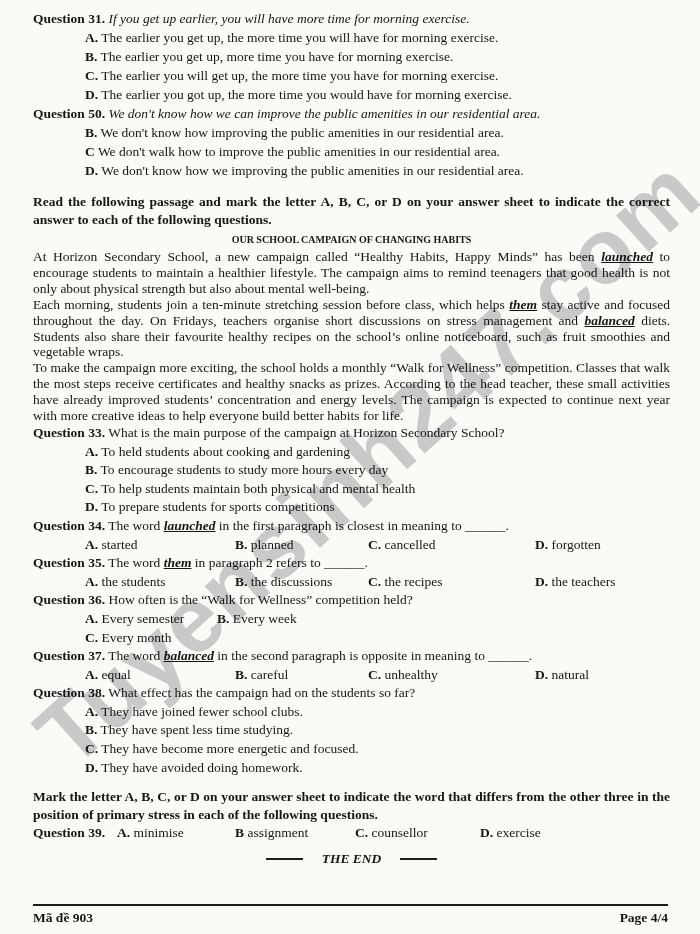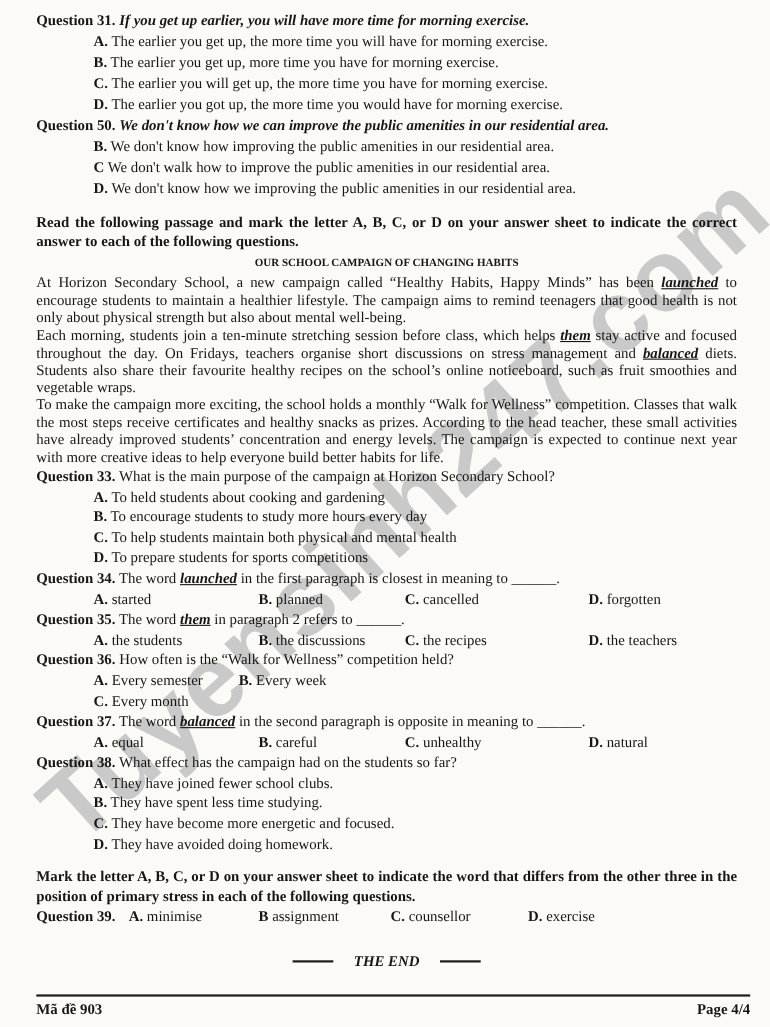--- a/index.html
+++ b/index.html
@@ -12,38 +12,38 @@
   }
   .watermark{
     position:absolute;left:368px;top:462px;z-index:0;
     transform:translate(-50%,-50%) rotate(-42deg);
     font-family:"Liberation Sans","DejaVu Sans",sans-serif;
     font-weight:bold;font-size:92px;letter-spacing:2px;
     color:#c9c9c9;white-space:nowrap;user-select:none;
   }
   .page{position:relative;z-index:1;padding:9px 30px 0 33px}
   b{font-weight:bold}
-  .bi{font-weight:bold;font-style:italic}
+  .bi{font-weight:normal;font-style:italic}
   .kw{font-weight:bold;font-style:italic;text-decoration:underline}
   .qline{line-height:19px}
   .opt{padding-left:52px;line-height:19px}
   .qv .qline,.qv .opt{line-height:18.6px}
   .instr{font-weight:bold;line-height:18px;text-align:justify;margin-top:13px}
   .ptitle{font-weight:bold;text-align:center;line-height:18px;font-size:10px;margin-top:2px}
   .para{text-align:justify;line-height:15.9px}
   .optrow{display:flex;padding-left:52px;line-height:18.6px}
   .oc1{width:150px}.oc2{width:133px}.oc3{width:167px}.oc4{flex:1}
   .oc36a{width:132px}.oc36b{width:173px}
   .stressrow{display:flex;line-height:18.6px}
   .slab{width:84px;font-weight:bold}
   .sa{width:118px}.sb{width:120px}.sc{width:125px}.sd{flex:1}
   .theend{display:flex;align-items:center;justify-content:center;gap:19px;
-    font-weight:bold;font-style:italic;margin-top:22px;line-height:18px}
+    font-weight:bold;font-style:italic;margin-top:7px;line-height:18px}
   .endbar{display:inline-block;width:37px;height:2px;background:#1c1c1c}
-  .footer{position:absolute;left:33px;right:18px;bottom:7px;z-index:1}
+  .footer{position:absolute;left:33px;right:32px;bottom:7px;z-index:1}
   .footrule{border-top:2px solid #1c1c1c}
   .footrow{display:flex;justify-content:space-between;font-weight:bold;line-height:18px;padding-top:3px}
 </style>
 </head>
 <body>
 
 <div class="watermark">Tuyensinh247.com</div>
 
 <div class="page">
 

